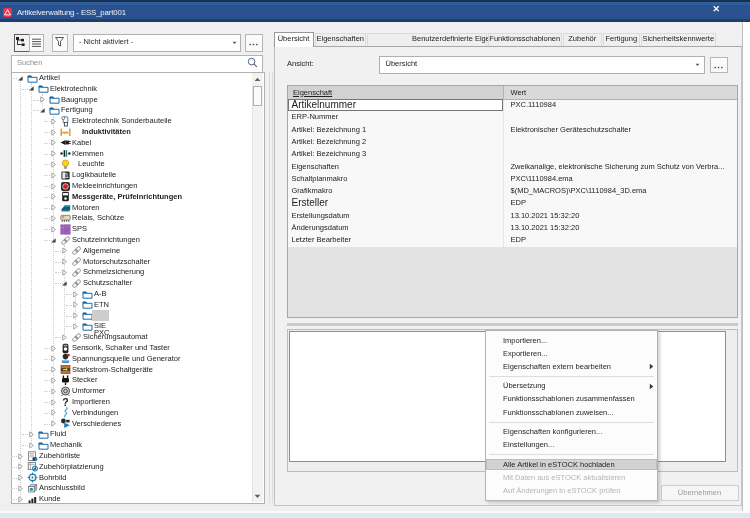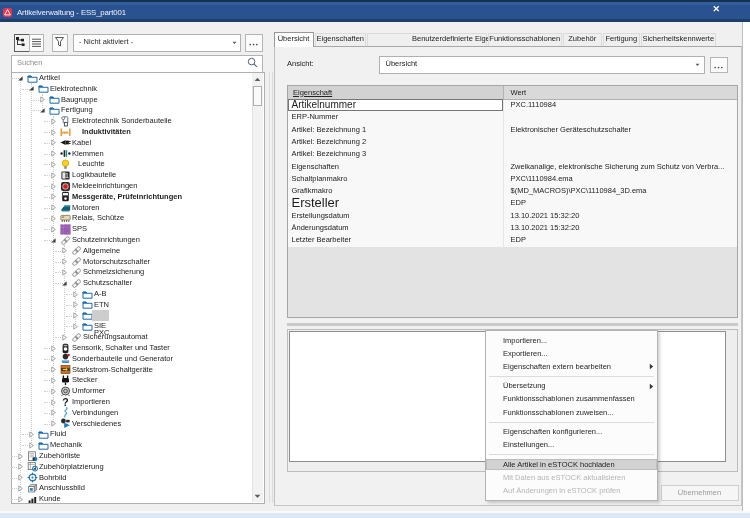--- a/index.html
+++ b/index.html
@@ -378,21 +378,21 @@
       <path d="M1.8 0.9 L5.4 3.5 L1.8 6.1 Z" fill="#fff" stroke="#9a9a9a" stroke-width="0.9"></path>
     </svg>
 <div class="abs" style="left:49px;top:281.3px;width:11px;height:11px;">
       <svg width="11" height="11" viewBox="0 0 11 11">
         <circle cx="5.5" cy="3.6" r="2.8" fill="#2b2b2b"></circle>
         <circle cx="8.6" cy="2" r="1.3" fill="#d42020"></circle>
         <path d="M1.6 7.4 H9.4 L8.6 10 H2.4 Z" fill="#2e7cc2"></path>
         <path d="M2.6 8.7 H8.4" stroke="#7db4e0" stroke-width="0.8"></path>
       </svg>
     </div>
-<div class="t" style="left:61px;top:281.8px;">Sonderbauteile und Generator</div>
+<div class="t" style="left:61px;top:281.8px;">Spannungsquelle und Generator</div>
 <div class="abs" style="left:33px;top:297.6px;width:8px;height:1px;border-top:1px dotted #cccccc;"></div>
 <svg class="abs" style="left:38.5px;top:294.1px" width="7" height="7" viewBox="0 0 7 7">
       <path d="M1.8 0.9 L5.4 3.5 L1.8 6.1 Z" fill="#fff" stroke="#9a9a9a" stroke-width="0.9"></path>
     </svg>
 <div class="abs" style="left:49px;top:292.1px;width:11px;height:11px;">
       <svg width="11" height="11" viewBox="0 0 11 11">
         <rect x="1" y="1.4" width="9" height="8.2" fill="#c4702c" stroke="#8a4a16" stroke-width="0.7"></rect>
         <rect x="1" y="4.2" width="9" height="2.6" fill="#3a3a3a"></rect>
         <path d="M3 5.5 H7.2 M7.2 5.5 L5.8 4.3 M7.2 5.5 L5.8 6.7" stroke="#ffd400" stroke-width="1"></path>
       </svg>
@@ -593,21 +593,21 @@
 <div class="t" style="left:291.5px;top:124.6px;font-size:7.5px;color:#1c1c1c;">Artikel: Bezeichnung 1</div>
 <div class="t" style="left:510.5px;top:124.6px;font-size:7.5px;color:#1c1c1c;">Elektronischer Geräteschutzschalter</div>
 <div class="t" style="left:291.5px;top:136.9px;font-size:7.5px;color:#1c1c1c;">Artikel: Bezeichnung 2</div>
 <div class="t" style="left:291.5px;top:149.2px;font-size:7.5px;color:#1c1c1c;">Artikel: Bezeichnung 3</div>
 <div class="t" style="left:291.5px;top:161.5px;font-size:7.5px;color:#1c1c1c;">Eigenschaften</div>
 <div class="t" style="left:510.5px;top:161.5px;font-size:7.5px;color:#1c1c1c;">Zweikanalige, elektronische Sicherung zum Schutz von Verbra...</div>
 <div class="t" style="left:291.5px;top:173.8px;font-size:7.5px;color:#1c1c1c;">Schaltplanmakro</div>
 <div class="t" style="left:510.5px;top:173.8px;font-size:7.5px;color:#1c1c1c;">PXC\1110984.ema</div>
 <div class="t" style="left:291.5px;top:186.10000000000002px;font-size:7.5px;color:#1c1c1c;">Grafikmakro</div>
 <div class="t" style="left:510.5px;top:186.10000000000002px;font-size:7.5px;color:#1c1c1c;">$(MD_MACROS)\PXC\1110984_3D.ema</div>
-<div class="t" style="left:291.5px;top:198.4px;font-size:13px;color:#1c1c1c;">Ersteller</div>
+<div class="t" style="left:291.5px;top:198.4px;font-size:10px;color:#1c1c1c;">Ersteller</div>
 <div class="t" style="left:510.5px;top:198.4px;font-size:7.5px;color:#1c1c1c;">EDP</div>
 <div class="t" style="left:291.5px;top:210.7px;font-size:7.5px;color:#1c1c1c;">Erstellungsdatum</div>
 <div class="t" style="left:510.5px;top:210.7px;font-size:7.5px;color:#1c1c1c;">13.10.2021 15:32:20</div>
 <div class="t" style="left:291.5px;top:223.0px;font-size:7.5px;color:#1c1c1c;">Änderungsdatum</div>
 <div class="t" style="left:510.5px;top:223.0px;font-size:7.5px;color:#1c1c1c;">13.10.2021 15:32:20</div>
 <div class="t" style="left:291.5px;top:235.3px;font-size:7.5px;color:#1c1c1c;">Letzter Bearbeiter</div>
 <div class="t" style="left:510.5px;top:235.3px;font-size:7.5px;color:#1c1c1c;">EDP</div>
 <div class="abs" style="left:286.5px;top:322.5px;width:451.5px;height:3.5px;background:#cacaca;"></div>
 <div class="abs" style="left:286.5px;top:329px;width:451.5px;height:143px;background:#eeeeee;border:1px solid #bdbdbd;box-sizing:border-box;"></div>
 <div class="abs" style="left:289px;top:331px;width:437px;height:130.5px;background:#fff;border:1px solid #8e8e8e;box-sizing:border-box;"></div>

